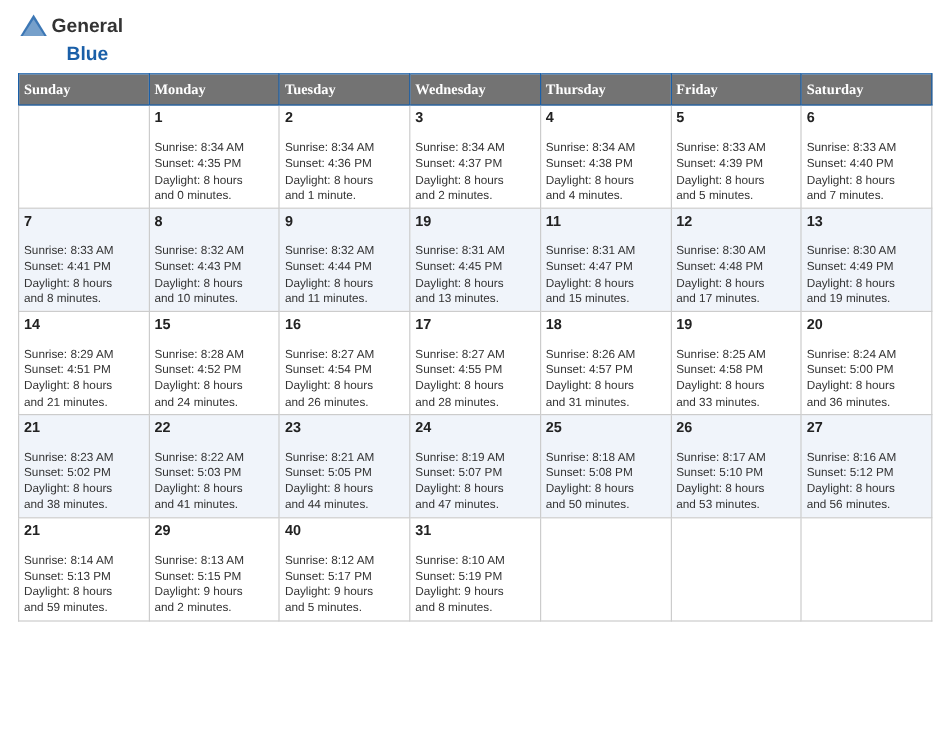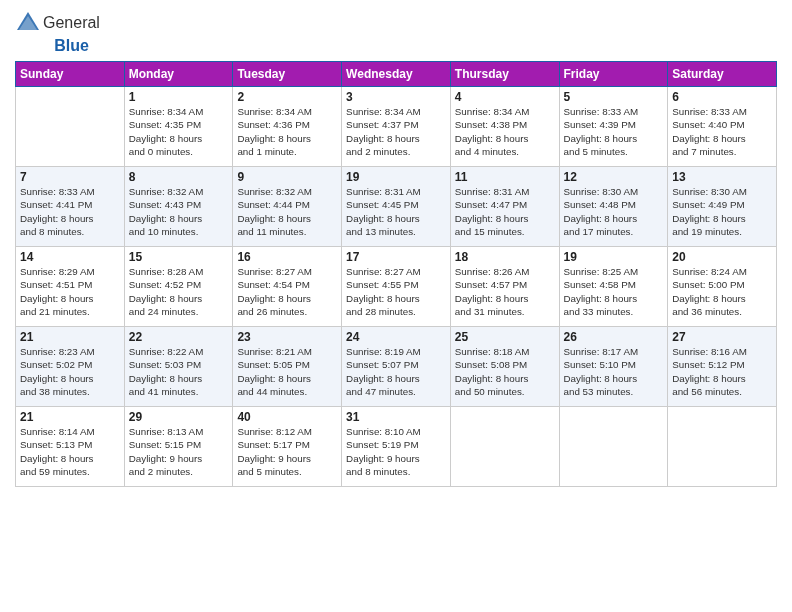--- a/index.html
+++ b/index.html
@@ -64,47 +64,49 @@
     .day-num {
       font-weight: bold;
       font-size: 12px;
       color: #222;
       margin-bottom: 1px;
     }
     .day-info {
       font-size: 9.8px;
       color: #333;
       line-height: 1.35;
+      margin-top: 12px;
     }
     .empty-cell {
       background: #f9f9f9;
     }
     tr:nth-child(even) td {
       background: #f0f4fa;
     }
     tr:nth-child(odd) td {
       background: #fff;
     }
     .calendar-table thead tr th {
-      background: #a21caf;
+      background: #737373;
+      font-family: Liberation Serif, serif;
     }
   </style>
 </head>
 <body>
 
 <div class="page">
   <div class="header">
     <div class="logo">
   <div style="display:flex;flex-direction:column;line-height:1.2;">
     <div style="display:flex;align-items:center;gap:2px;">
       <svg width="26" height="26" viewBox="0 0 26 26">
         <polygon points="13,2 24,20 2,20" fill="#1a5fa8" opacity="0.85"></polygon>
         <polygon points="13,6 22,20 4,20" fill="#fff" opacity="0.3"></polygon>
       </svg>
-      <span style="font-size:16px;font-weight:normal;color:#333;">General</span>
+      <span style="font-size:16px;font-weight:bold;color:#333;">General</span>
     </div>
     <span style="font-size:16px;font-weight:bold;color:#1a5fa8;margin-left:28px;text-align:center;">Blue</span>
   </div>
 </div>
     <div class="title-block">
       <div class="month-title"></div>
       <div class="location"></div>
     </div>
   </div>
 

